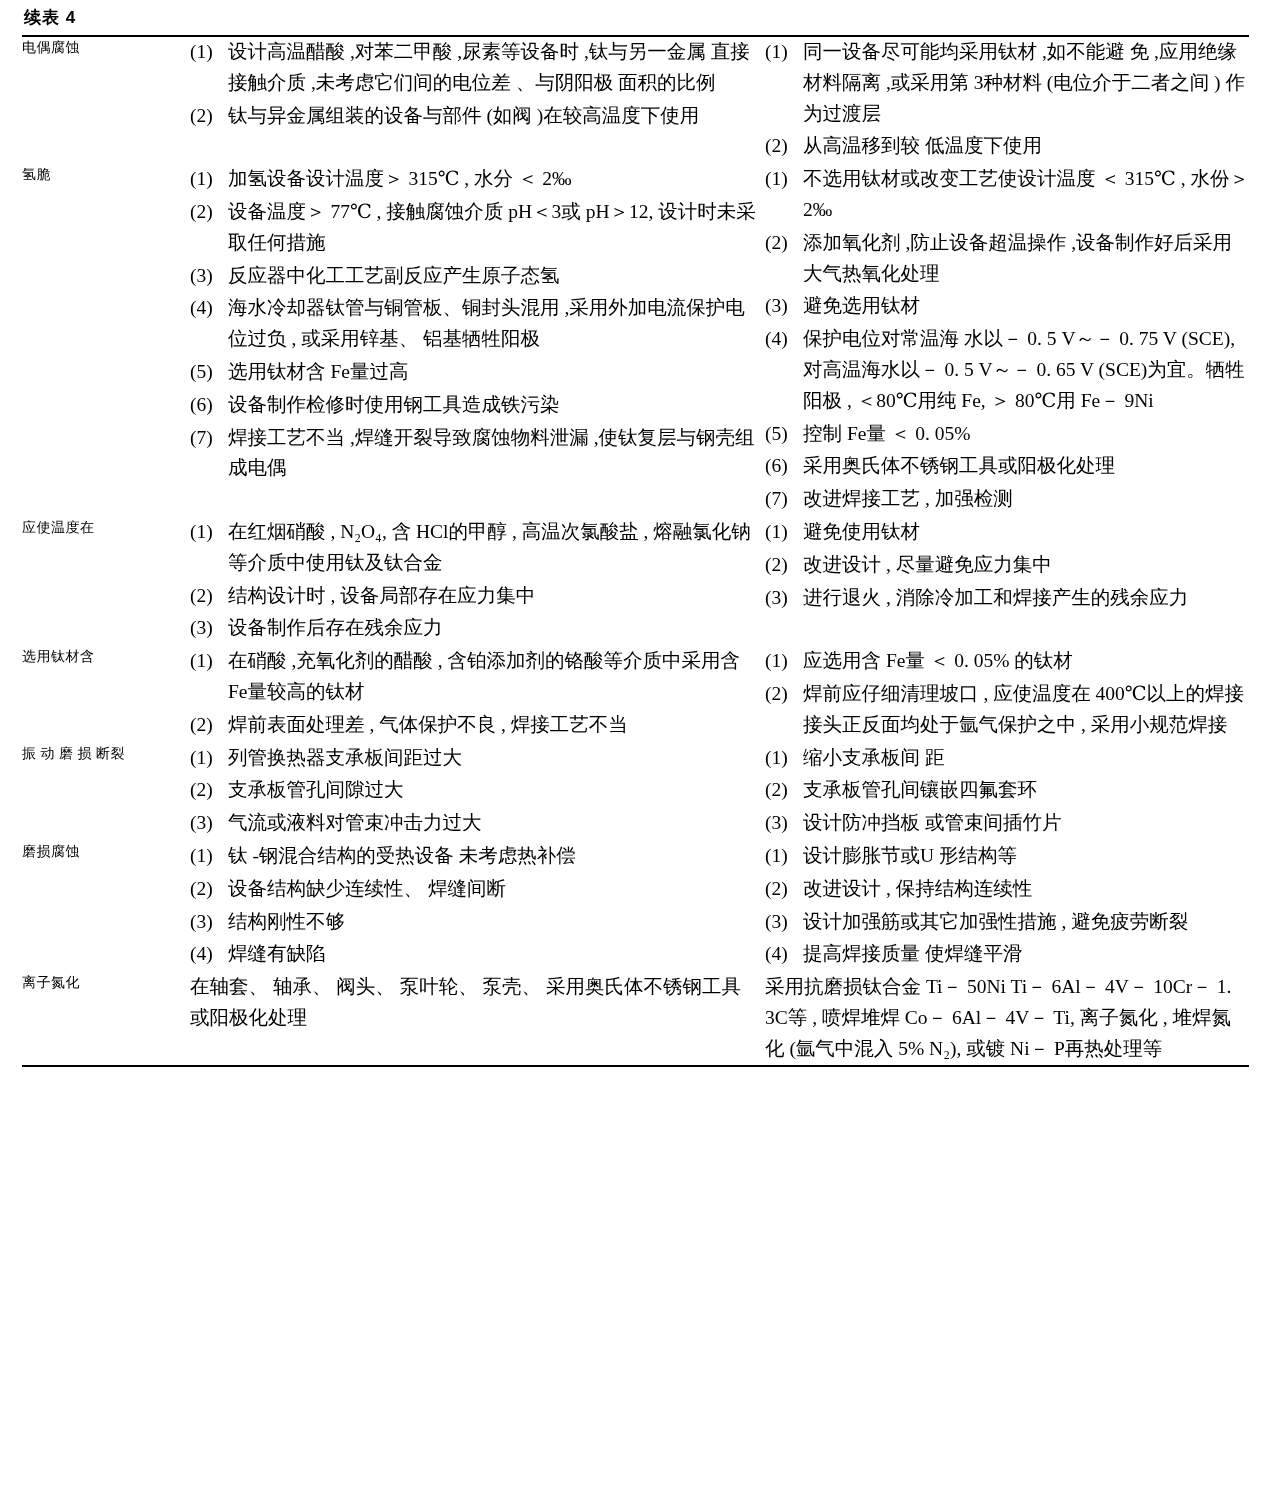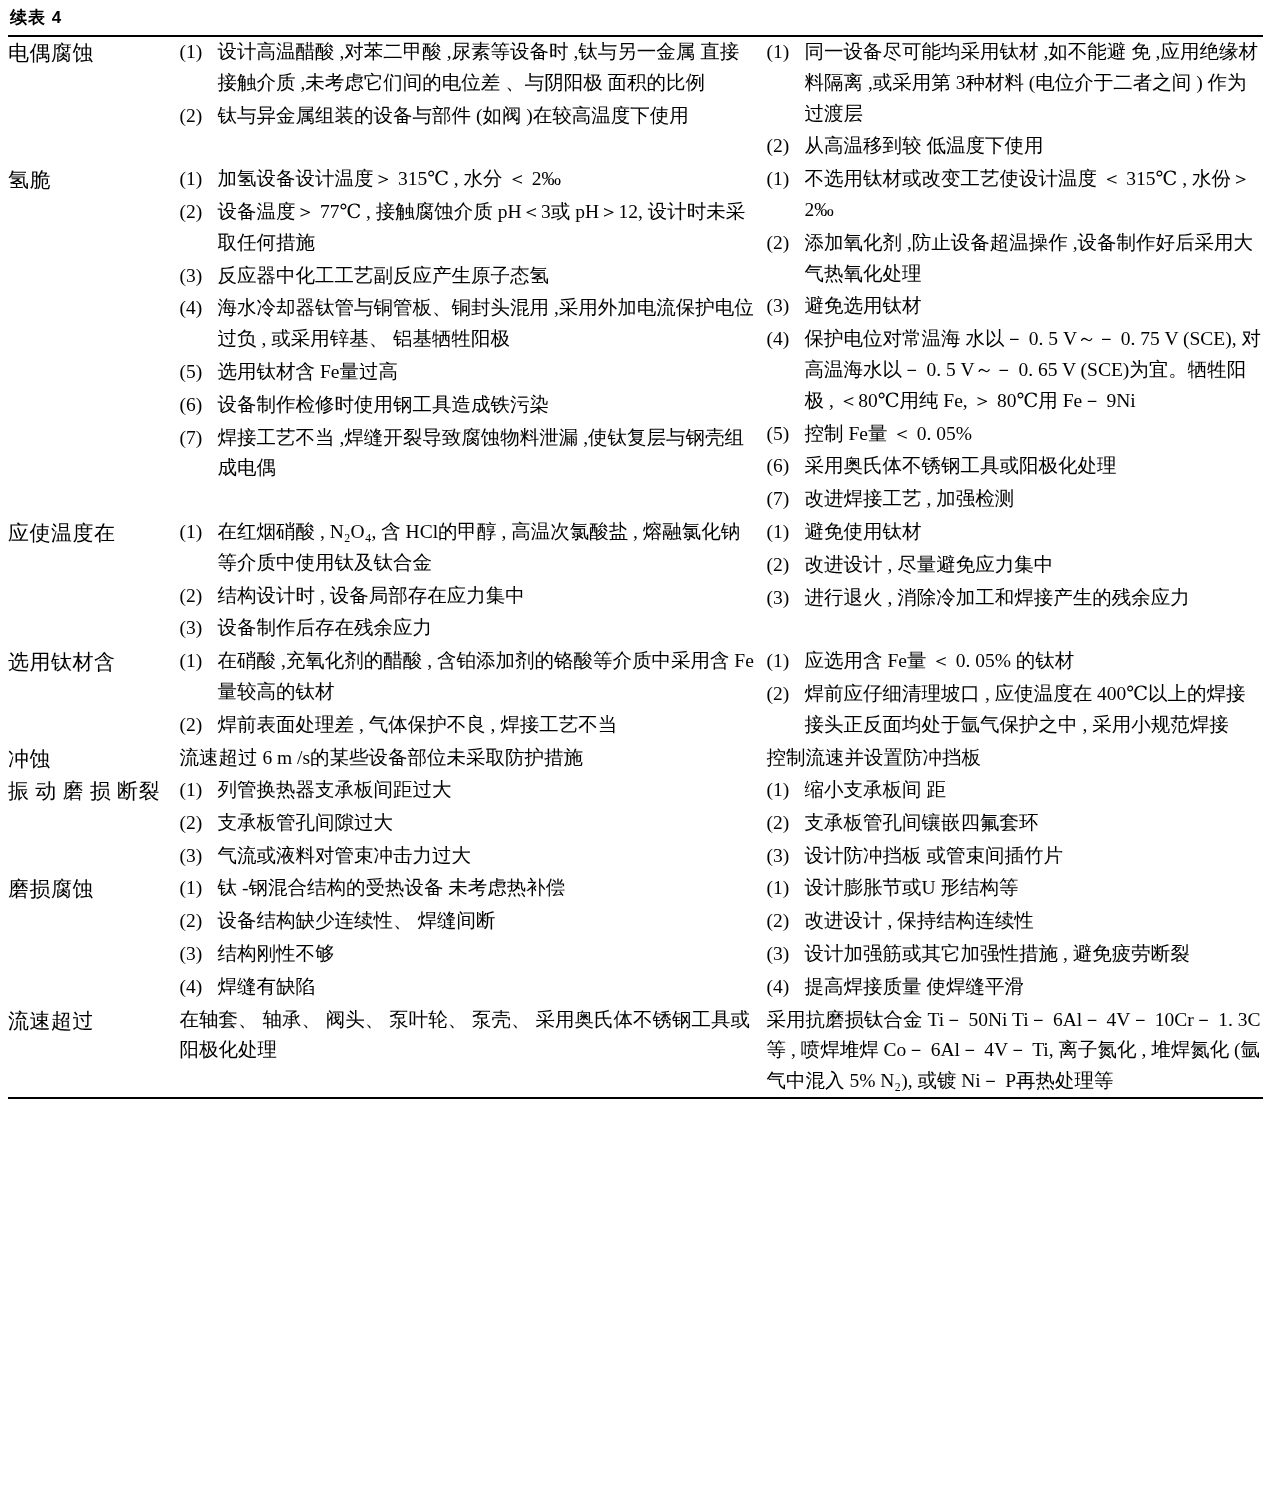--- a/index.html
+++ b/index.html
@@ -10,21 +10,21 @@
   body {
     width: 1271px;
     font-family: "Liberation Serif", "DejaVu Serif", serif;
     color: #000000;
   }
   .page {
     width: 1271px;
     min-height: 1505px;
     position: relative;
     box-sizing: border-box;
-    padding: 0 8px;
+    padding: 0 22px;
   }
   .caption {
     font-family: "Liberation Sans", sans-serif;
     font-size: 17px;
     font-weight: bold;
     letter-spacing: 1px;
     padding: 6px 0 6px 2px;
   }
   .rule-top {
     border-top: 2px solid #000;
@@ -39,21 +39,21 @@
   }
   table.main td {
     vertical-align: top;
     padding: 0;
   }
   .col-cause { width: 168px; }
   .col-left  { width: 567px; }
   .col-right { width: 494px; }
 
   .cause {
-    font-size: 21px;
+    font-size: 14px;
     line-height: 1.55;
     padding: 8px 6px 10px 2px;
     letter-spacing: 0.5px;
   }
   .cell {
     font-size: 19.5px;
     line-height: 1.58;
     padding: 8px 14px 10px 4px;
   }
   .cell.right {
@@ -168,29 +168,20 @@
           </ol>
         </td>
         <td class="cell right">
           <ol class="items">
             <li><span class="num">(1)</span>应选用含 Fe量 ＜ 0. 05% 的钛材</li>
             <li><span class="num">(2)</span>焊前应仔细清理坡口 , 应使温度在 400℃以上的焊接接头正反面均处于氩气保护之中 , 采用小规范焊接</li>
           </ol>
         </td>
       </tr>
 
-      <tr>
-        <td class="cause">冲蚀</td>
-        <td class="cell">
-          <p class="plain">流速超过 6 m /s的某些设备部位未采取防护措施</p>
-        </td>
-        <td class="cell right">
-          <p class="plain">控制流速并设置防冲挡板</p>
-        </td>
-      </tr>
 
       <tr>
         <td class="cause">振 动 磨 损 断裂</td>
         <td class="cell">
           <ol class="items">
             <li><span class="num">(1)</span>列管换热器支承板间距过大</li>
             <li><span class="num">(2)</span>支承板管孔间隙过大</li>
             <li><span class="num">(3)</span>气流或液料对管束冲击力过大</li>
           </ol>
         </td>
@@ -217,21 +208,21 @@
           <ol class="items">
             <li><span class="num">(1)</span>设计膨胀节或U 形结构等</li>
             <li><span class="num">(2)</span>改进设计 , 保持结构连续性</li>
             <li><span class="num">(3)</span>设计加强筋或其它加强性措施 , 避免疲劳断裂</li>
             <li><span class="num">(4)</span>提高焊接质量 使焊缝平滑</li>
           </ol>
         </td>
       </tr>
 
       <tr>
-        <td class="cause">流速超过</td>
+        <td class="cause">离子氮化</td>
         <td class="cell">
           <p class="plain">在轴套、 轴承、 阀头、 泵叶轮、 泵壳、 采用奥氏体不锈钢工具或阳极化处理</p>
         </td>
         <td class="cell right">
           <p class="plain">采用抗磨损钛合金 Ti－ 50Ni Ti－ 6Al－ 4V－ 10Cr－ 1. 3C等 , 喷焊堆焊 Co－ 6Al－ 4V－ Ti, 离子氮化 , 堆焊氮化 (氩气中混入 5% N₂), 或镀 Ni－ P再热处理等</p>
         </td>
       </tr>
 
     </tbody>
   </table>

